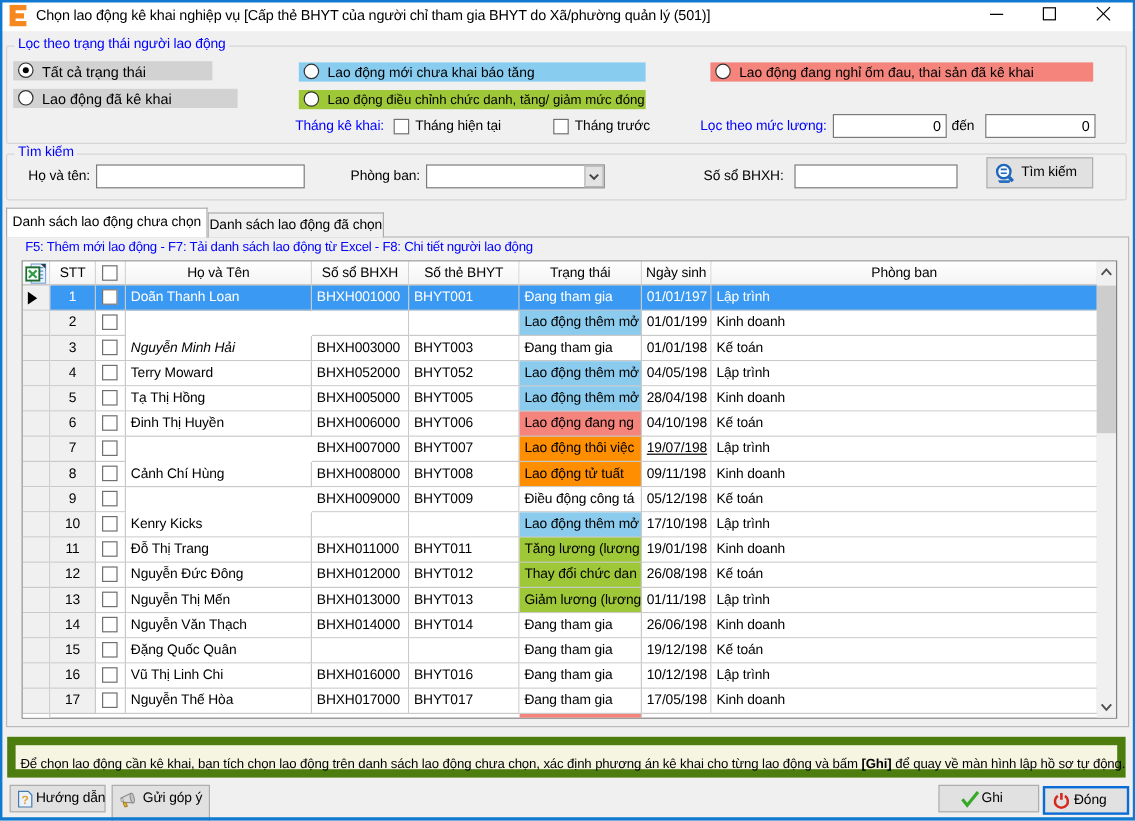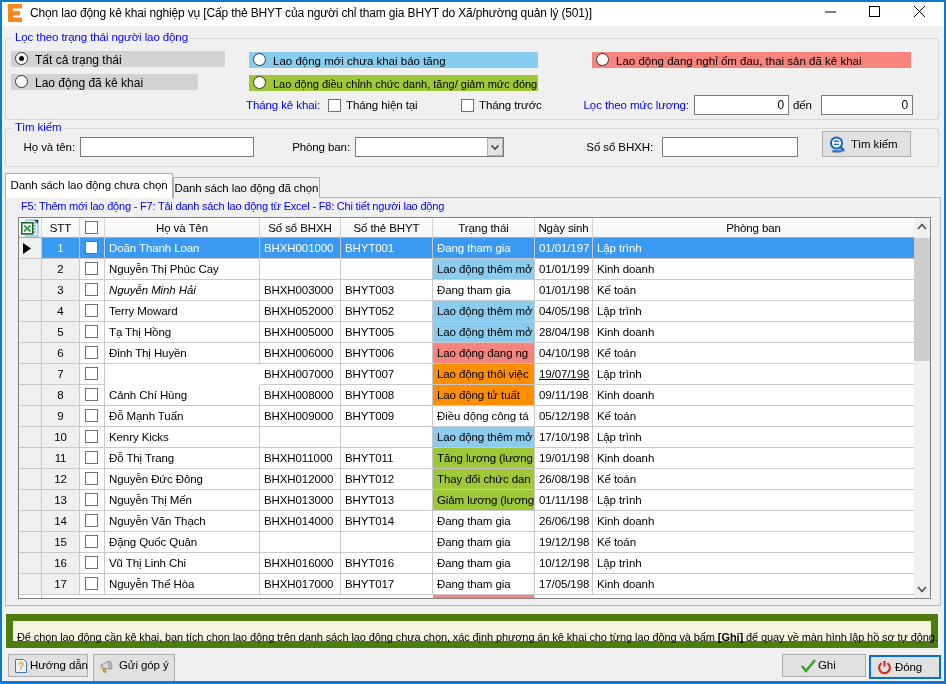--- a/index.html
+++ b/index.html
@@ -56,21 +56,21 @@
       </svg>
   <svg class="winbtn" style="left:913px" width="14" height="22">
         <line x1="1" y1="6" x2="12" y2="17" stroke="#000" stroke-width="1"></line>
         <line x1="12" y1="6" x2="1" y2="17" stroke="#000" stroke-width="1"></line>
       </svg>
  </div>
 
  <div class="grp" style="left:5px; top:38px; width:934px; height:82px;">
   <div class="grplabel" style="font-size:11.5px;">Lọc theo trạng thái người lao động</div>
  </div>
- <div class="fbar g" style="left:11px; top:51px; width:214px; background:#d2d2d2;">
+ <div class="fbar g" style="left:11px; top:51px; width:166px; background:#d2d2d2;">
       <div class="rad sel"></div>
       <div class="lbl">Tất cả trạng thái</div>
     </div>
  <div class="fbar g" style="left:11px; top:74px; width:187px; background:#d2d2d2;">
       <div class="rad"></div>
       <div class="lbl">Lao động đã kê khai</div>
     </div>
  <div class="fbar" style="left:249px; top:52px; width:289px; background:#88cdf0;">
       <div class="rad"></div>
       <div class="lbl" style="font-size:11.5px;">Lao động mới chưa khai báo tăng</div>
@@ -151,21 +151,20 @@
       <div class="cell sel" style="left:241px;top:20px;width:81px;">BHXH001000</div>
       <div class="cell sel" style="left:322px;top:20px;width:92px;">BHYT001</div>
       <div class="cell sel" style="left:414px;top:20px;width:102px;">Đang tham gia</div>
       <div class="cell sel" style="left:516px;top:20px;width:58px;">01/01/197</div>
       <div class="cell sel" style="left:574px;top:20px;width:322px;">Lập trình</div>
       <div class="cell rh" style="left:0;top:41px;width:23px;"></div>
       <div class="cell stt" style="left:23px;top:41px;width:38px;">2</div>
       <div class="cell" style="left:61px;top:41px;width:25px;">
         <div class="cb" style="left:5px;top:3px;"></div>
       </div>
-      <div class="cell" style="left:86px;top:41px;width:155px;">Nguyễn Thị Phúc Cay</div>
       <div class="cell" style="left:241px;top:41px;width:81px;"></div>
       <div class="cell" style="left:322px;top:41px;width:92px;"></div>
       <div class="cell sb" style="left:414px;top:41px;width:102px;">Lao động thêm mở</div>
       <div class="cell" style="left:516px;top:41px;width:58px;">01/01/199</div>
       <div class="cell" style="left:574px;top:41px;width:322px;">Kinh doanh</div>
       <div class="cell rh" style="left:0;top:62px;width:23px;"></div>
       <div class="cell stt" style="left:23px;top:62px;width:38px;">3</div>
       <div class="cell" style="left:61px;top:62px;width:25px;">
         <div class="cb" style="left:5px;top:3px;"></div>
       </div>
@@ -227,21 +226,20 @@
       <div class="cell" style="left:241px;top:167px;width:81px;">BHXH008000</div>
       <div class="cell" style="left:322px;top:167px;width:92px;">BHYT008</div>
       <div class="cell or" style="left:414px;top:167px;width:102px;">Lao động tử tuất</div>
       <div class="cell" style="left:516px;top:167px;width:58px;">09/11/198</div>
       <div class="cell" style="left:574px;top:167px;width:322px;">Kinh doanh</div>
       <div class="cell rh" style="left:0;top:188px;width:23px;"></div>
       <div class="cell stt" style="left:23px;top:188px;width:38px;">9</div>
       <div class="cell" style="left:61px;top:188px;width:25px;">
         <div class="cb" style="left:5px;top:3px;"></div>
       </div>
-      <div class="cell" style="left:86px;top:188px;width:155px;">Đỗ Mạnh Tuấn</div>
       <div class="cell" style="left:241px;top:188px;width:81px;">BHXH009000</div>
       <div class="cell" style="left:322px;top:188px;width:92px;">BHYT009</div>
       <div class="cell" style="left:414px;top:188px;width:102px;">Điều động công tá</div>
       <div class="cell" style="left:516px;top:188px;width:58px;">05/12/198</div>
       <div class="cell" style="left:574px;top:188px;width:322px;">Kế toán</div>
       <div class="cell rh" style="left:0;top:209px;width:23px;"></div>
       <div class="cell stt" style="left:23px;top:209px;width:38px;">10</div>
       <div class="cell" style="left:61px;top:209px;width:25px;">
         <div class="cb" style="left:5px;top:3px;"></div>
       </div>

